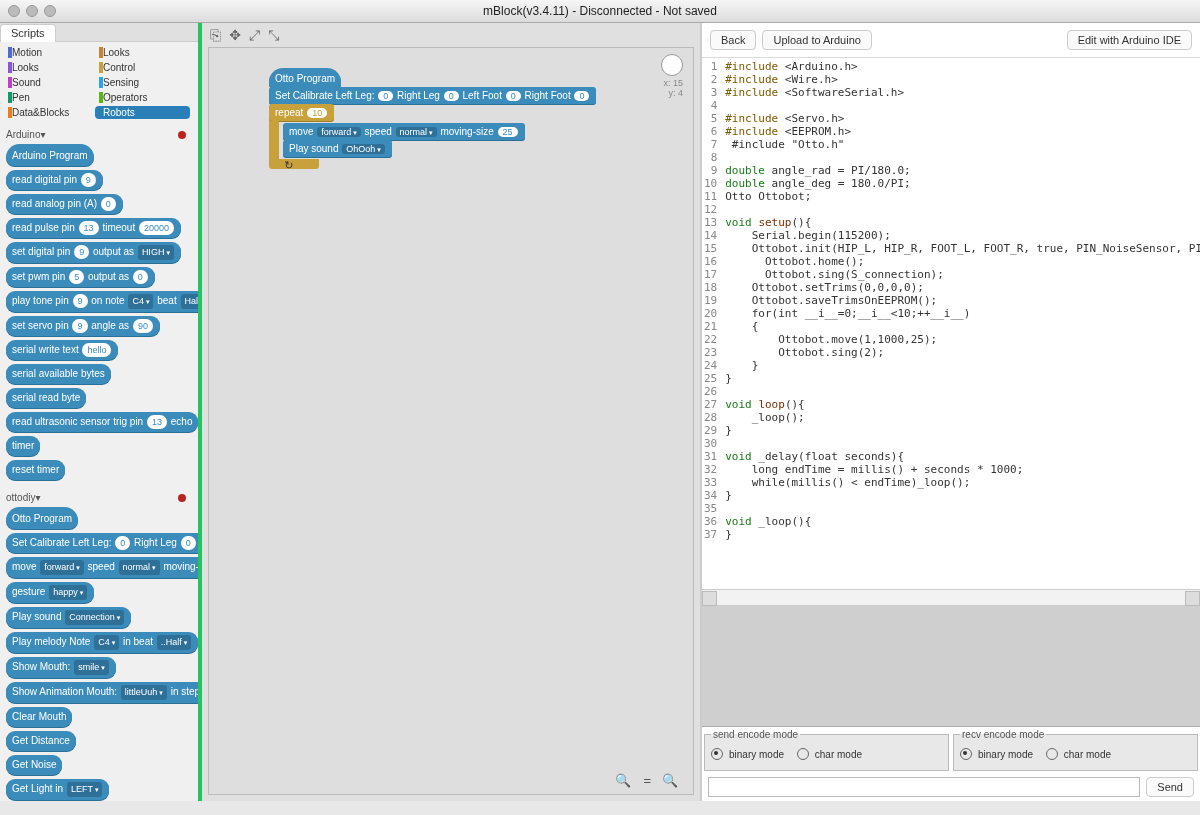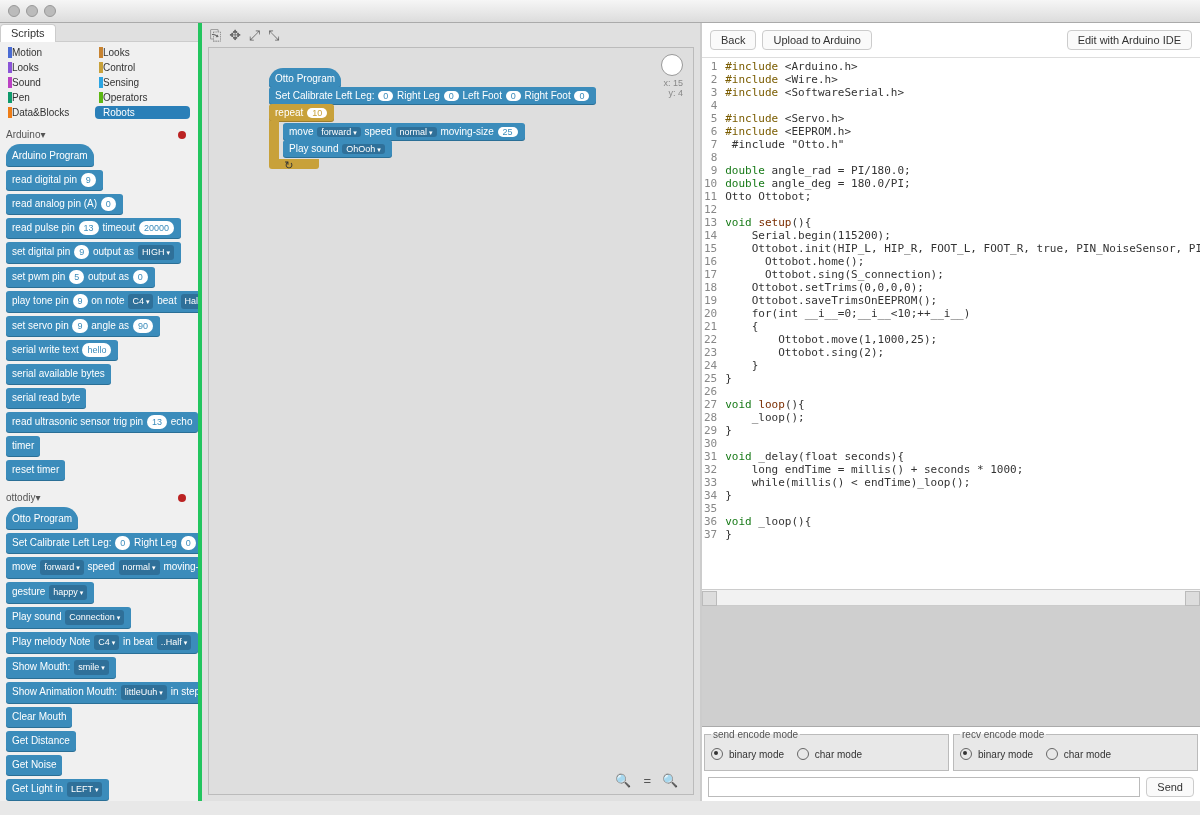--- a/index.html
+++ b/index.html
@@ -11,21 +11,21 @@
 .leftcol{width:198px;background:#f0f0f0;border-right:4px solid #22c55e;display:flex;flex-direction:column}
 .tabrow{height:18px;display:flex;border-bottom:1px solid #ccc;background:#e0e0e0}
 .tab{padding:2px 10px;font-size:11px;background:#fff;border:1px solid #ccc;border-bottom:none;border-top-left-radius:4px;border-top-right-radius:4px;position:relative;top:1px}
 .cats{padding:4px 8px;display:grid;grid-template-columns:1fr 1fr;row-gap:2px;font-size:10px}
 .cat{display:flex;align-items:center;gap:0;padding:1px 0}
 .catbar{width:4px;height:11px}
 .cat.sel{background:#2a7fb8;color:#fff;padding-left:4px;margin-left:-4px;border-radius:4px}
 .palette{flex:1;overflow-y:hidden;padding:2px 6px}
 .grp{font-size:10px;color:#555;margin:4px 0 2px 0;display:flex;align-items:center}
 .grp .dot{width:8px;height:8px;border-radius:50%;background:#b22;margin-left:auto;margin-right:6px}
-.blk{display:inline-block;background:#3b8cbb;color:#fff;font-size:10px;padding:3px 6px;border-radius:3px;margin:2px 0;white-space:nowrap;line-height:14px;box-shadow:0 1px 0 #2a6f96}
+.blk{display:inline-block;background:#3b8cbb;color:#fff;font-size:10px;padding:3px 6px;border-radius:9px;margin:2px 0;white-space:nowrap;line-height:14px;box-shadow:0 1px 0 #2a6f96}
 .blk.hat{border-top-left-radius:14px;border-top-right-radius:14px;padding-top:5px}
 .pill{display:inline-block;background:#fff;color:#3b8cbb;border-radius:8px;padding:0 5px;font-size:9px;margin:0 1px}
 .dd{display:inline-block;background:#2f7099;color:#fff;border-radius:3px;padding:0 4px;font-size:9px;margin:0 1px}
 .dd:after{content:"▾";font-size:7px;margin-left:2px}
 .centercol{flex:1;background:#e0e0e0;position:relative;border-right:1px solid #ccc}
 .toolbar{height:20px;display:flex;align-items:center;gap:8px;padding:2px 8px;color:#666}
 .toolbar span{font-size:14px;cursor:default}
 .stage{position:absolute;top:24px;left:6px;right:6px;bottom:6px;background:#dedede;border:1px solid #bbb}
 .panda{position:absolute;top:6px;right:10px;width:20px;height:20px;border-radius:50%;background:#fff;border:1px solid #999}
 .coords{position:absolute;top:30px;right:10px;text-align:right;font-size:9px;color:#888}
@@ -62,20 +62,21 @@
 </style>
 </head>
 <body>
 
 <div class="titlebar">
   <div class="traffic">
     <div class="tl"></div>
     <div class="tl"></div>
     <div class="tl"></div>
   </div>
+  <div class="title">mBlock(v3.4.11) - Disconnected - Not saved</div>
 </div>
 
 <div class="main">
 
   <div class="leftcol">
     <div class="tabrow">
       <div class="tab">Scripts</div>
     </div>
     <div class="cats">
       <div class="cat">

